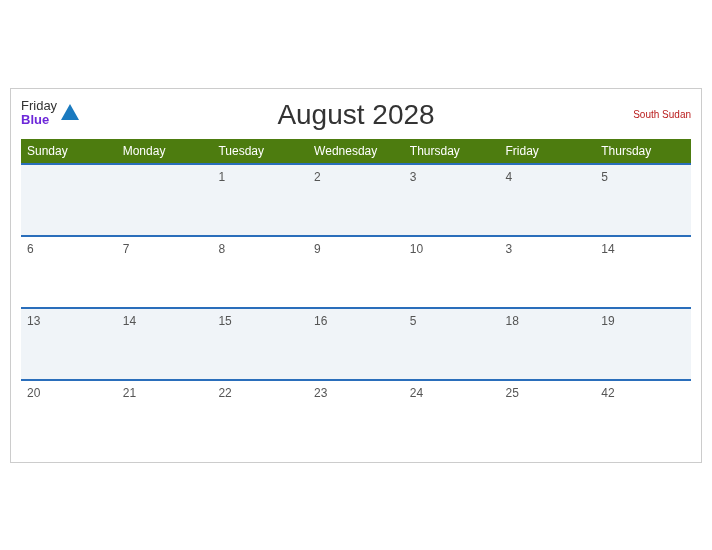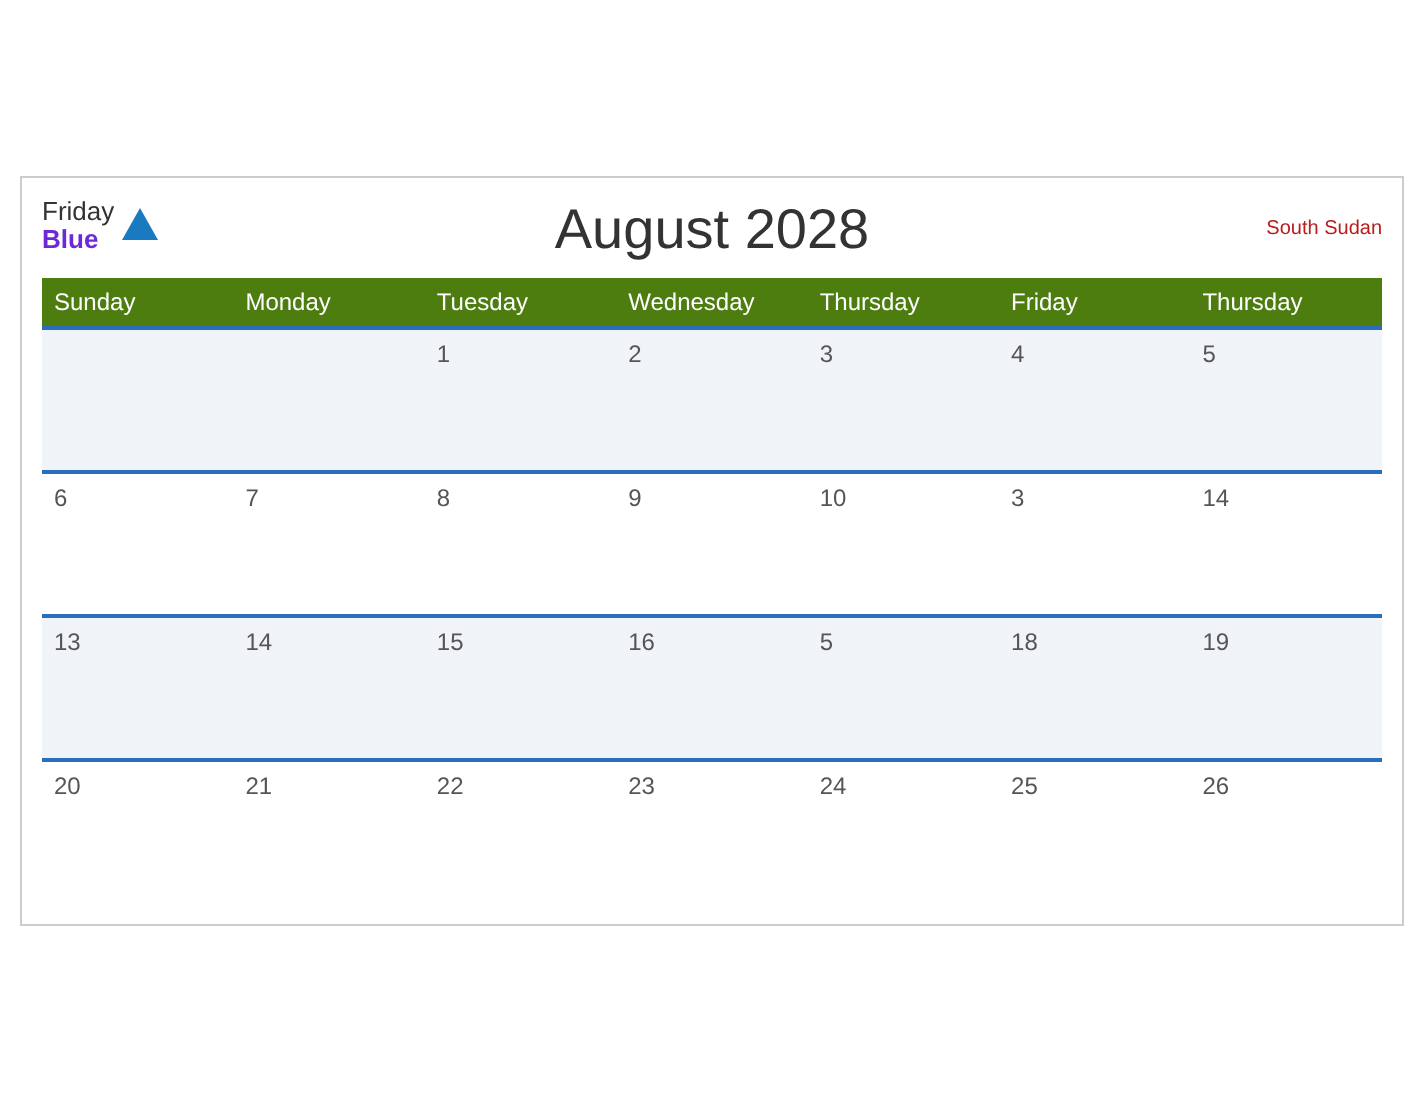--- a/index.html
+++ b/index.html
@@ -153,17 +153,17 @@
           <td><span class="day-num">18</span></td>
           <td><span class="day-num">19</span></td>
         </tr>
         <tr>
           <td><span class="day-num">20</span></td>
           <td><span class="day-num">21</span></td>
           <td><span class="day-num">22</span></td>
           <td><span class="day-num">23</span></td>
           <td><span class="day-num">24</span></td>
           <td><span class="day-num">25</span></td>
-          <td><span class="day-num">26</span></td>
+          <td><span class="day-num">42</span></td>
         </tr>
       </tbody>
   </table>
 </div>
 
 </body></html>

